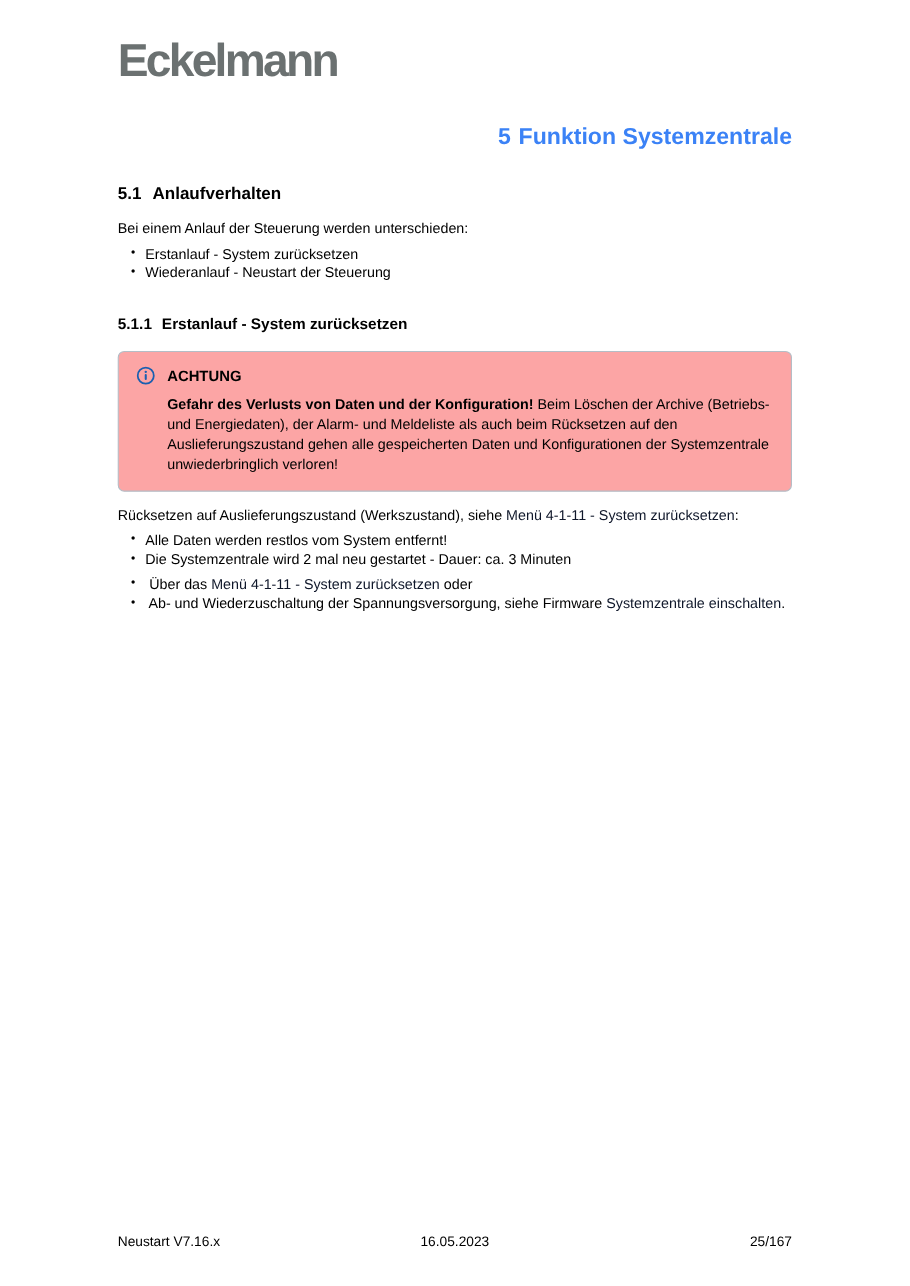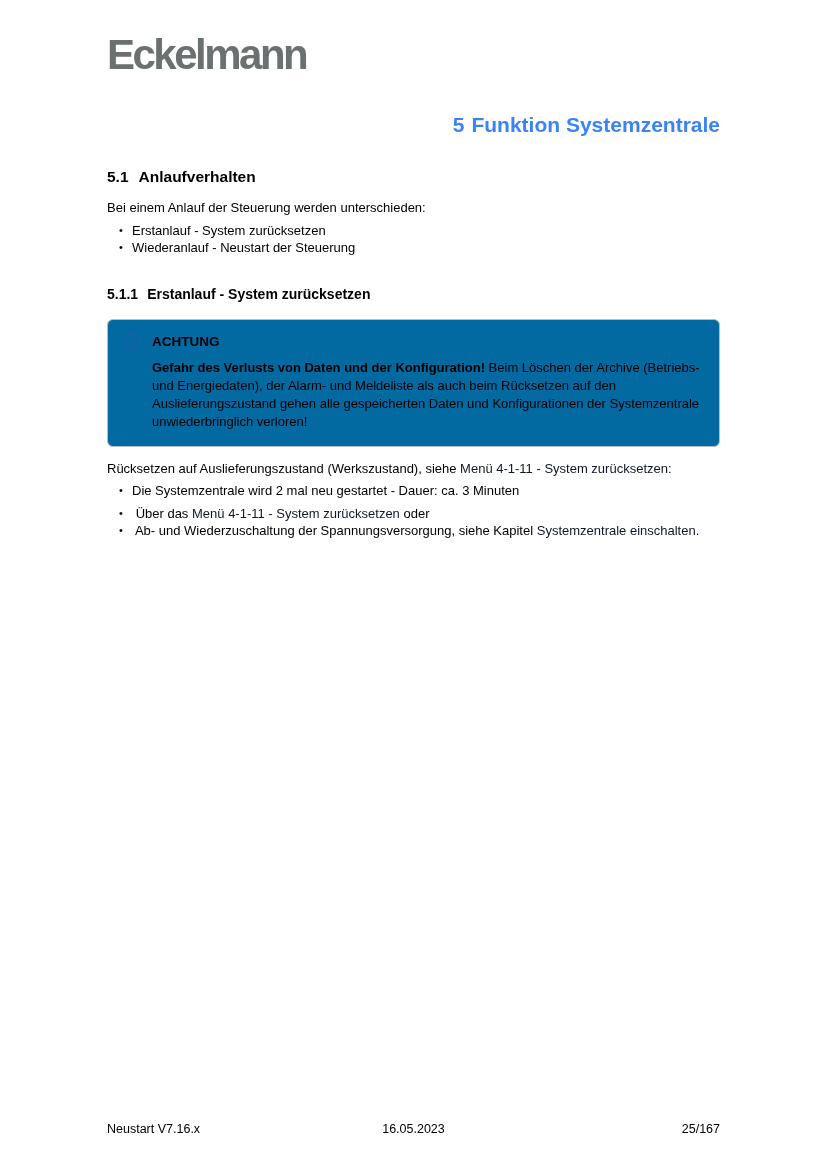--- a/index.html
+++ b/index.html
@@ -72,21 +72,21 @@
   a.doc-link {
     color: #0f172a;
     text-decoration: none;
     cursor: pointer;
   }
   .notice {
     margin-top: 17px;
     border: 1px solid #b4bdc6;
     border-radius: 6px;
     padding: 13px 18px 15px 16px;
-    background: #0369a1;
+    background: #fca5a5;
   }
   .notice-head {
     display: flex;
     align-items: center;
   }
   .notice-icon {
     width: 17px;
     height: 17px;
     flex: 0 0 auto;
     margin-right: 11px;
@@ -155,31 +155,32 @@
       <div class="notice-body">
         <span class="lead">Gefahr des Verlusts von Daten und der Konfiguration!</span><span> Beim Löschen der Archive (Betriebs- und Energiedaten), der Alarm- und Meldeliste als auch beim Rücksetzen auf den Auslieferungszustand gehen alle gespeicherten Daten und Konfigurationen der Systemzentrale unwiederbringlich verloren!</span>
       </div>
     </div>
 
     <p class="body-text">
       <span>Rücksetzen auf Auslieferungszustand (Werkszustand), siehe </span><a class="doc-link">Menü 4-1-11 - System zurücksetzen</a><span>:</span>
     </p>
 
     <ul class="bullets">
+      <li>Alle Daten werden restlos vom System entfernt!</li>
       <li>Die Systemzentrale wird 2 mal neu gestartet - Dauer: ca. 3 Minuten</li>
     </ul>
 
 
 
     <ul class="bullets">
       <li>
         <span>Über das </span><a class="doc-link">Menü 4-1-11 - System zurücksetzen</a><span> oder</span>
       </li>
       <li>
-        <span>Ab- und Wiederzuschaltung der Spannungsversorgung, siehe Kapitel </span><a class="doc-link">Systemzentrale einschalten</a><span>.</span>
+        <span>Ab- und Wiederzuschaltung der Spannungsversorgung, siehe Firmware </span><a class="doc-link">Systemzentrale einschalten</a><span>.</span>
       </li>
     </ul>
 
   </div>
 
   <div class="footer">
     <span class="f-left">Neustart V7.16.x</span>
     <span class="f-center">16.05.2023</span>
     <span class="f-right">25/167</span>
   </div>

